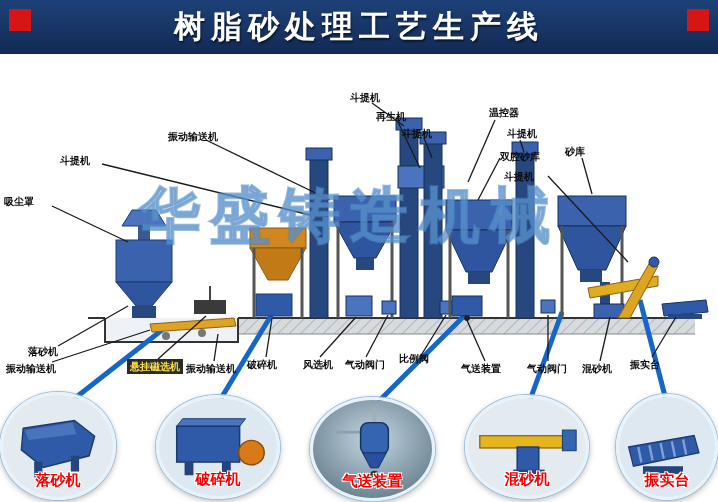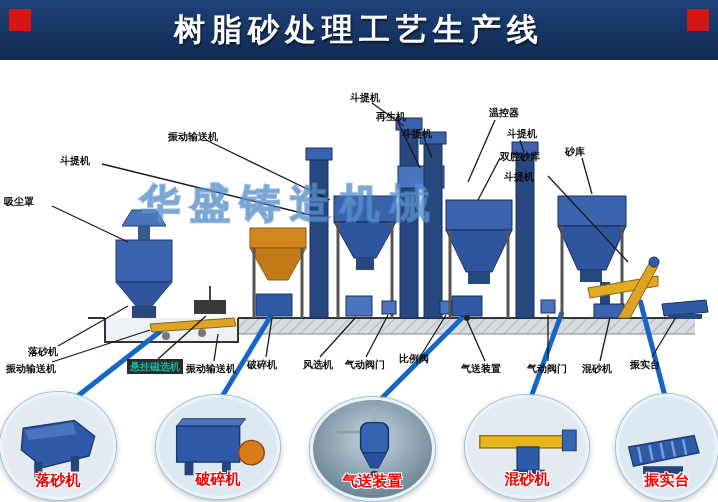--- a/index.html
+++ b/index.html
@@ -3,42 +3,42 @@
 <meta charset="utf-8">
 <style>
   * { box-sizing: border-box; }
   body { margin: 0; background: #999; }
   .page {
     position: relative; width: 718px; height: 502px;
     background: #ffffff; overflow: hidden;
     font-family: "DejaVu Sans", "Liberation Sans", sans-serif;
   }
   .titlebar {
-    position: absolute; left: 0; top: 0; width: 718px; height: 60px;
+    position: absolute; left: 0; top: 0; width: 718px; height: 54px;
     background: linear-gradient(#1d4178, #122a54);
     display: flex; align-items: center; justify-content: center; z-index: 7;
   }
   .titlebar h1 {
     margin: 0; color: #ffffff; font-size: 31px; font-weight: bold;
     letter-spacing: 6px; text-shadow: 1px 2px 2px rgba(0,0,0,.55); white-space: nowrap;
   }
   .sq { position: absolute; top: 9px; width: 22px; height: 22px; background: #d61515; }
   .sq.left { left: 9px; } .sq.right { right: 9px; }
   .layer { position: absolute; left: 0; top: 0; z-index: 2; }
   .watermark {
     position: absolute; left: 140px; top: 176px; z-index: 3;
-    font-size: 40px; font-weight: bold; letter-spacing: 10px; white-space: nowrap;
+    font-size: 60px; font-weight: bold; letter-spacing: 10px; white-space: nowrap;
     color: rgba(125,175,220,0.55); -webkit-text-stroke: 2px rgba(70,130,195,0.55);
     pointer-events: none;
   }
   .dlabel {
     position: absolute; z-index: 5; font-size: 10px; font-weight: bold;
     color: #0a0a0a; white-space: nowrap; line-height: 15px;
   }
-  .dlabel.inverse { background: #2b2b2b; color: #14b8a6; padding: 0 3px; }
+  .dlabel.inverse { background: #2b2b2b; color: #fde047; padding: 0 3px; }
   .callout {
     position: absolute; z-index: 6; border-radius: 50%; overflow: hidden;
     border: 3px solid #e8f2fa;
     box-shadow: 0 0 0 1px #9cc0dc, 0 2px 6px rgba(0,0,0,.3);
   }
   .callout svg { display: block; width: 100%; height: 100%; }
   .callout-label {
     position: absolute; left: 0; right: 0; bottom: 7px; text-align: center;
     color: #f50000; font-size: 15px; font-weight: bold;
     text-shadow: 1px 1px 0 #fff, -1px -1px 0 #fff, 1px -1px 0 #fff, -1px 1px 0 #fff;

